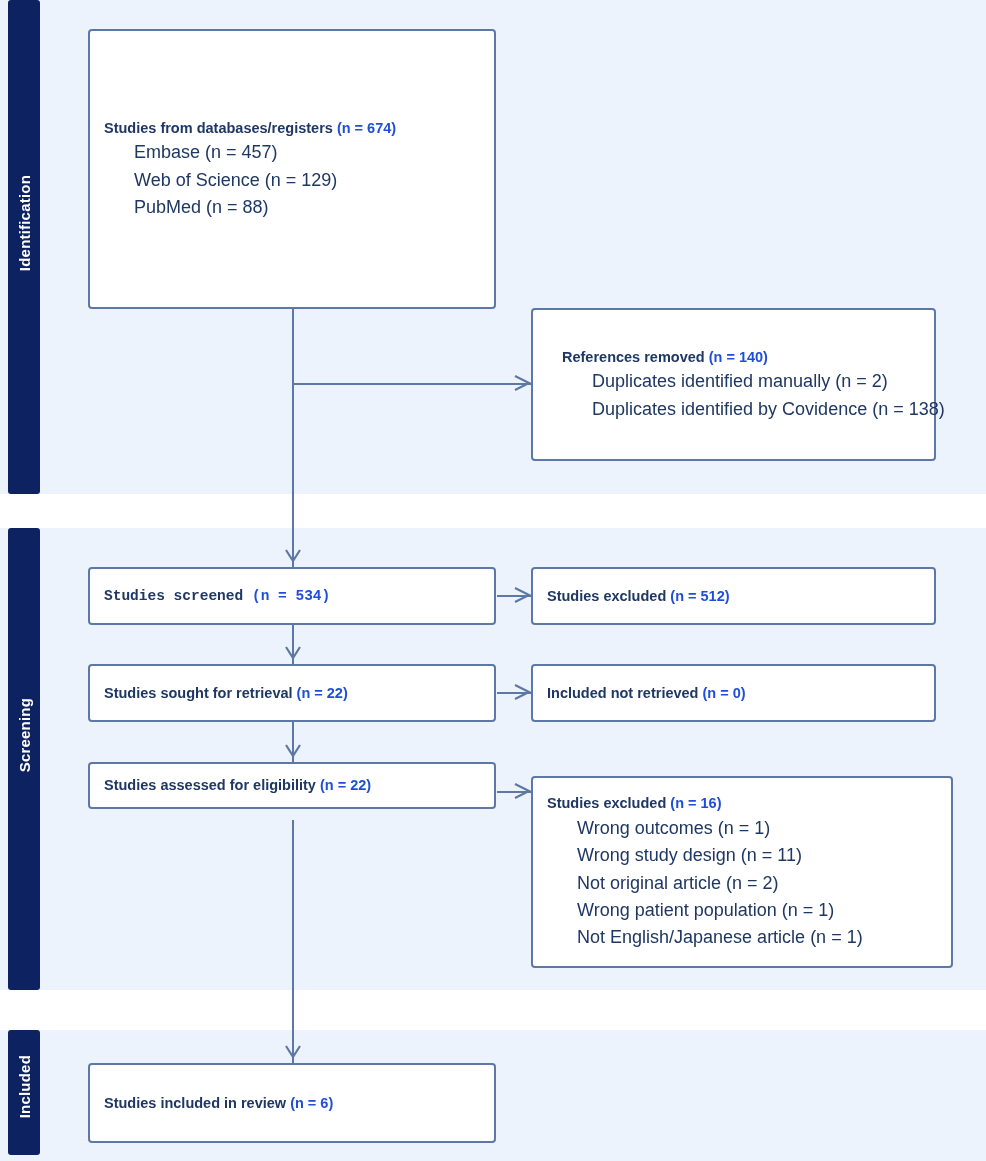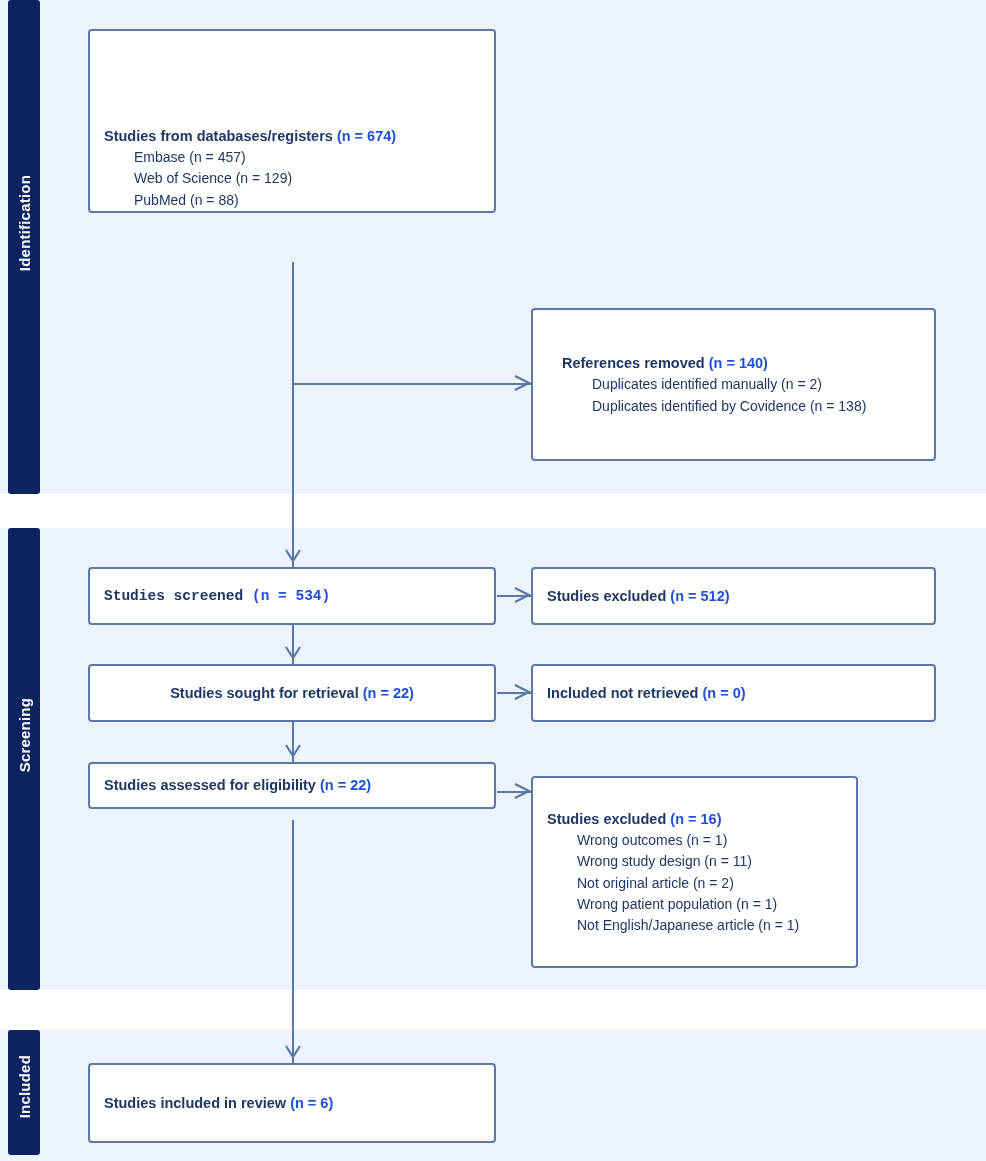--- a/index.html
+++ b/index.html
@@ -73,35 +73,35 @@
     line-height:1.55;
   }
   .main-line{ font-weight:600; color:#1f3763; white-space:nowrap;}
   .count{ color:#1f4fd8; font-weight:bold; }
   .sub-list{
     margin:0;
     padding:0 0 0 30px;
     list-style:none;
   }
   .sub-list li{
-    font-size:14px;
+    font-size:18px;
     color:#1f3763;
     white-space:nowrap;
     line-height:1.52;
   }
 
   
-  #box-databases       { left:88px;  top:29px;   width:408px; height:184px;align-items:flex-end; }
+  #box-databases       { left:88px;  top:29px;   width:408px; height:280px; }
   #box-refs-removed    { left:531px; top:308px;  width:405px; height:153px;padding-left:15px; }
   #box-screened        { left:88px;  top:567px;  width:408px; height:58px;font-family:Liberation Mono, monospace;  }
   #box-excluded-512    { left:531px; top:567px;  width:405px; height:58px;  }
-  #box-sought          { left:88px;  top:664px;  width:408px; height:58px;text-align:center;  }
+  #box-sought          { left:88px;  top:664px;  width:408px; height:58px;  }
   #box-not-retrieved   { left:531px; top:664px;  width:405px; height:58px;  }
   #box-eligibility     { left:88px;  top:762px;  width:408px; height:47px;  }
-  #box-excluded-16     { left:531px; top:776px;  width:327px; height:192px;justify-content:flex-end; }
+  #box-excluded-16     { left:531px; top:776px;  width:422px; height:192px;justify-content:flex-end; }
   #box-included        { left:88px;  top:1063px; width:408px; height:80px;  }
 
   
   .conn{ position:absolute; }
   .v-line{ width:2px; background:#5d78a6; }
   .h-line{ height:2px; background:#5d78a6; }
 
   #trunk-1 { left:292px; top:262px; height:305px; }
   #trunk-2 { left:292px; top:625px; height:39px;  }
   #trunk-3 { left:292px; top:722px; height:40px;  }

